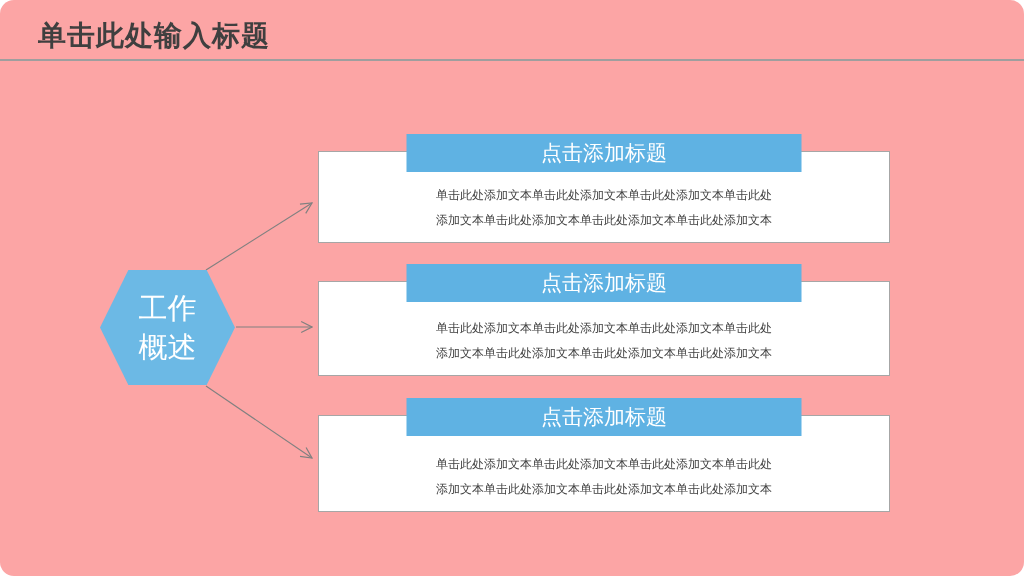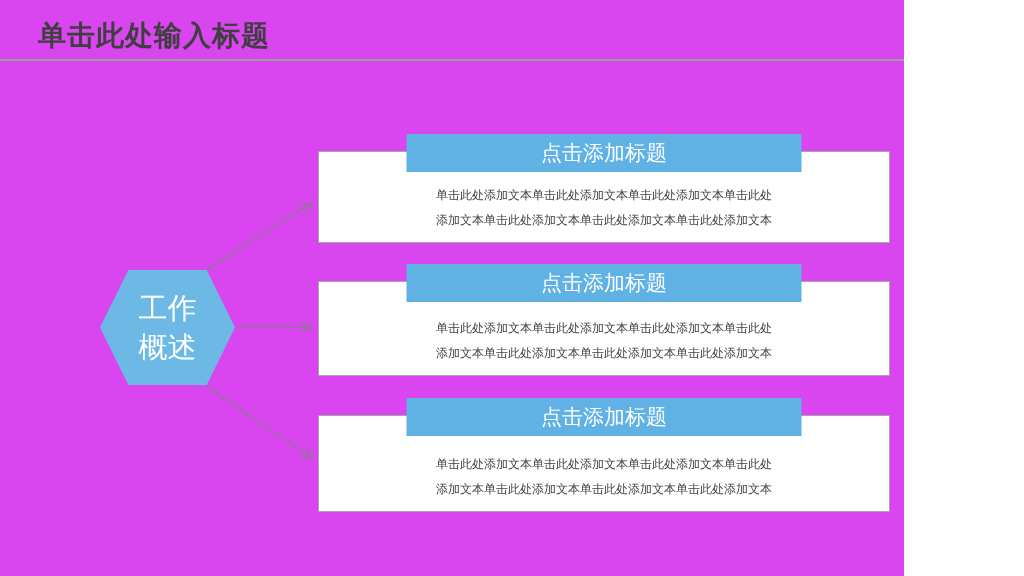--- a/index.html
+++ b/index.html
@@ -7,24 +7,25 @@
     --hexagon:#6CB9E5;
     --arrow:#808080;
     --border:#A6A6A6;
     --title:#3F3F3F;
     --divider:#9E9E9E;
     --body_text:#404040;
   }
   html,body{margin:0;padding:0;background:#fff;}
   .slide{
     position:relative;
-    width:904px;height:576px;
-    background:#d946ef;
+    width:1024px;height:576px;
+    background:#fca5a5;
     overflow:hidden;
     font-family:"Liberation Sans", sans-serif;
+    border-radius:14px;
   }
   
   .slide-title{
     position:absolute;
     left:38px;top:17px;
     font-size:28px;
     font-weight:bold;
     color:var(--title);
     letter-spacing:1px;
     margin:0;

